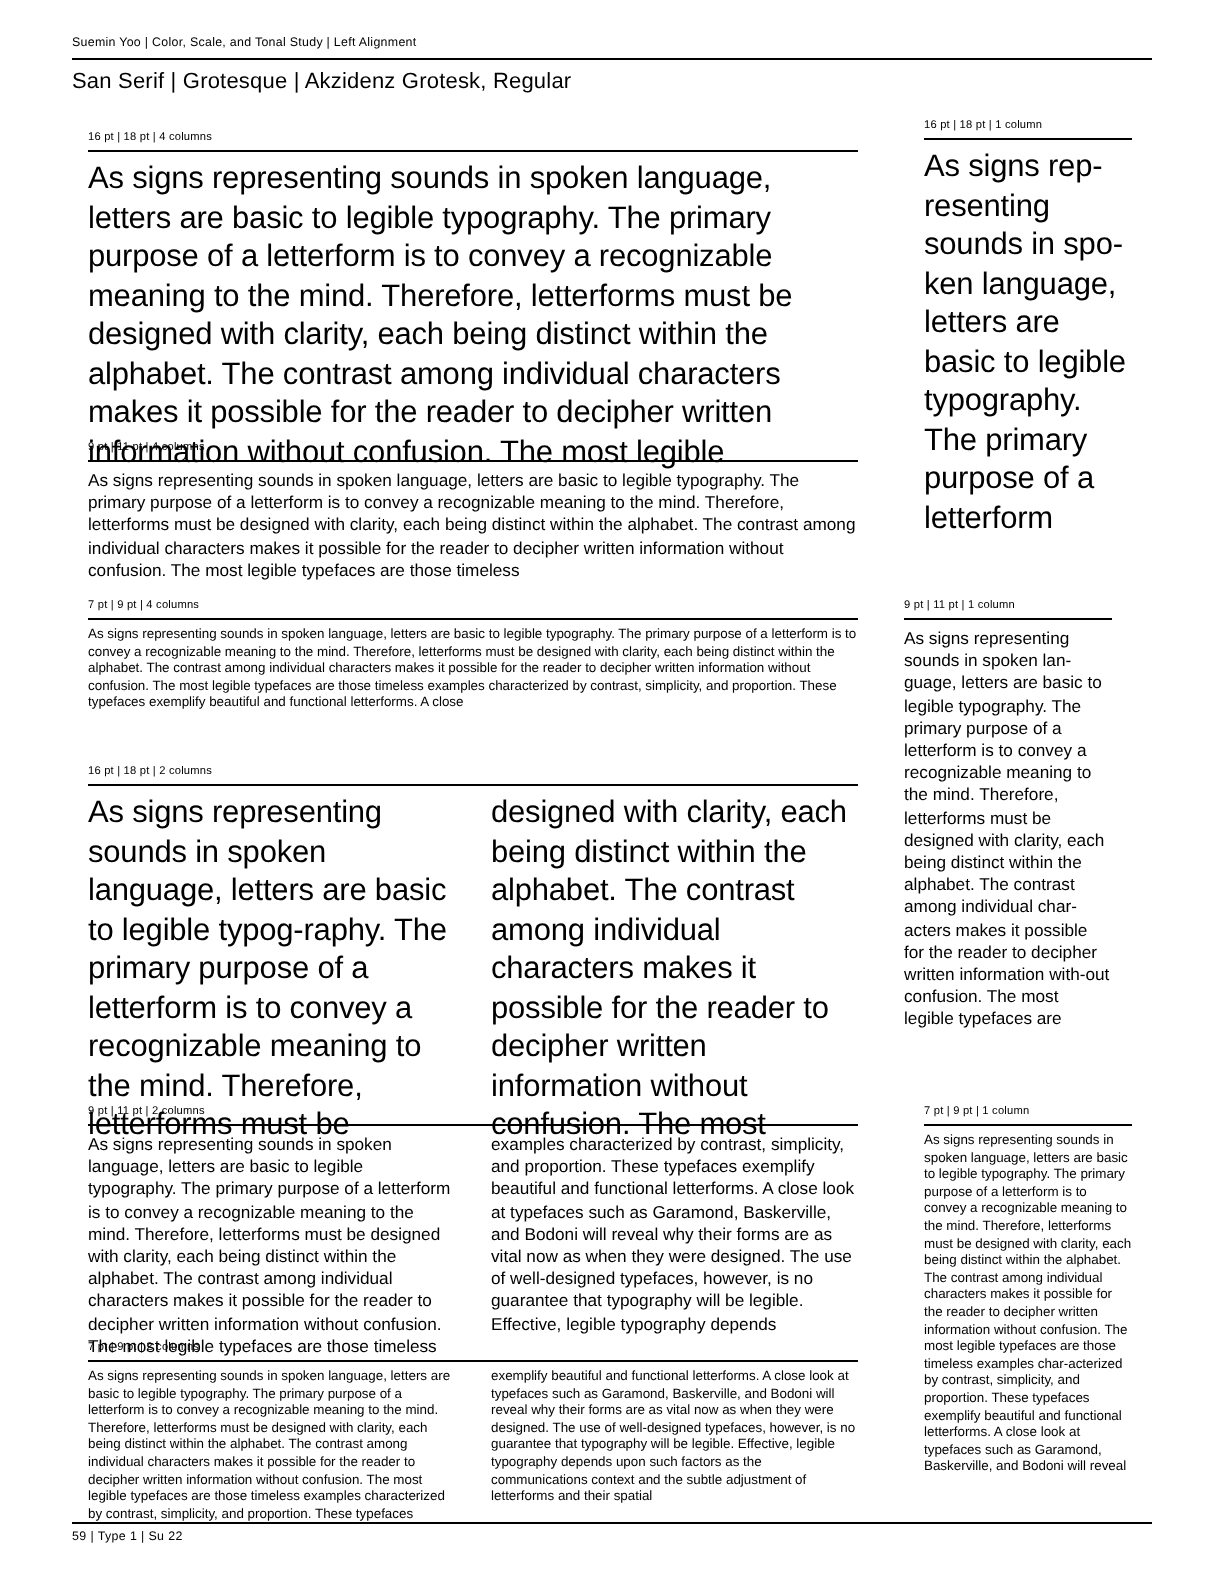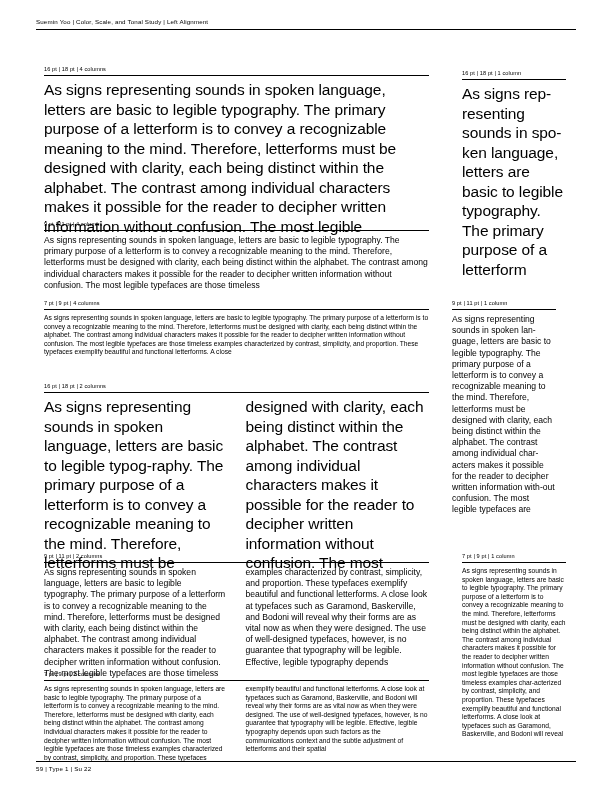--- a/index.html
+++ b/index.html
@@ -83,29 +83,30 @@
   }
 </style>
 </head>
 <body>
 
 <div class="page">
 
   <div class="header">
     <div class="header-line1">Suemin Yoo  |  Color, Scale, and Tonal Study  |  Left Alignment</div>
     <div class="header-rule"></div>
+    <div class="header-line2">San Serif  |  Grotesque  |  Akzidenz Grotesk, Regular</div>
   </div>
 
   <div class="block" style="left:44px; top:66px; width:385px;">
     <div class="caption">16 pt | 18 pt | 4 columns</div>
     <div class="rule"></div>
     <div class="t16">As signs representing sounds in spoken language, letters are basic to legible typography. The primary purpose of a letterform is to convey a recognizable meaning to the mind. Therefore, letterforms must be designed  with clarity, each being distinct within the alphabet. The contrast among individual characters makes it possible for the reader to decipher written information without confusion. The most legible</div>
   </div>
 
-  <div class="block" style="left:462px; top:70px; width:104px;">
+  <div class="block" style="left:462px; top:60px; width:104px;">
     <div class="caption">16 pt | 18 pt | 1 column</div>
     <div class="rule"></div>
     <div class="t16">As signs rep-resenting sounds in spo-ken language, letters are basic to legible typography. The primary purpose of a letterform</div>
   </div>
 
   <div class="block" style="left:44px; top:221px; width:385px;">
     <div class="caption">9 pt | 11 pt | 4 columns</div>
     <div class="rule"></div>
     <div class="t9">As signs representing sounds in spoken language, letters are basic to legible typography. The primary purpose of a letterform is to convey a recognizable meaning to the mind. Therefore, letterforms must be designed  with clarity, each being distinct within the alphabet. The contrast among individual characters makes it possible for the reader to decipher written information without confusion. The most legible typefaces are those timeless</div>
   </div>

